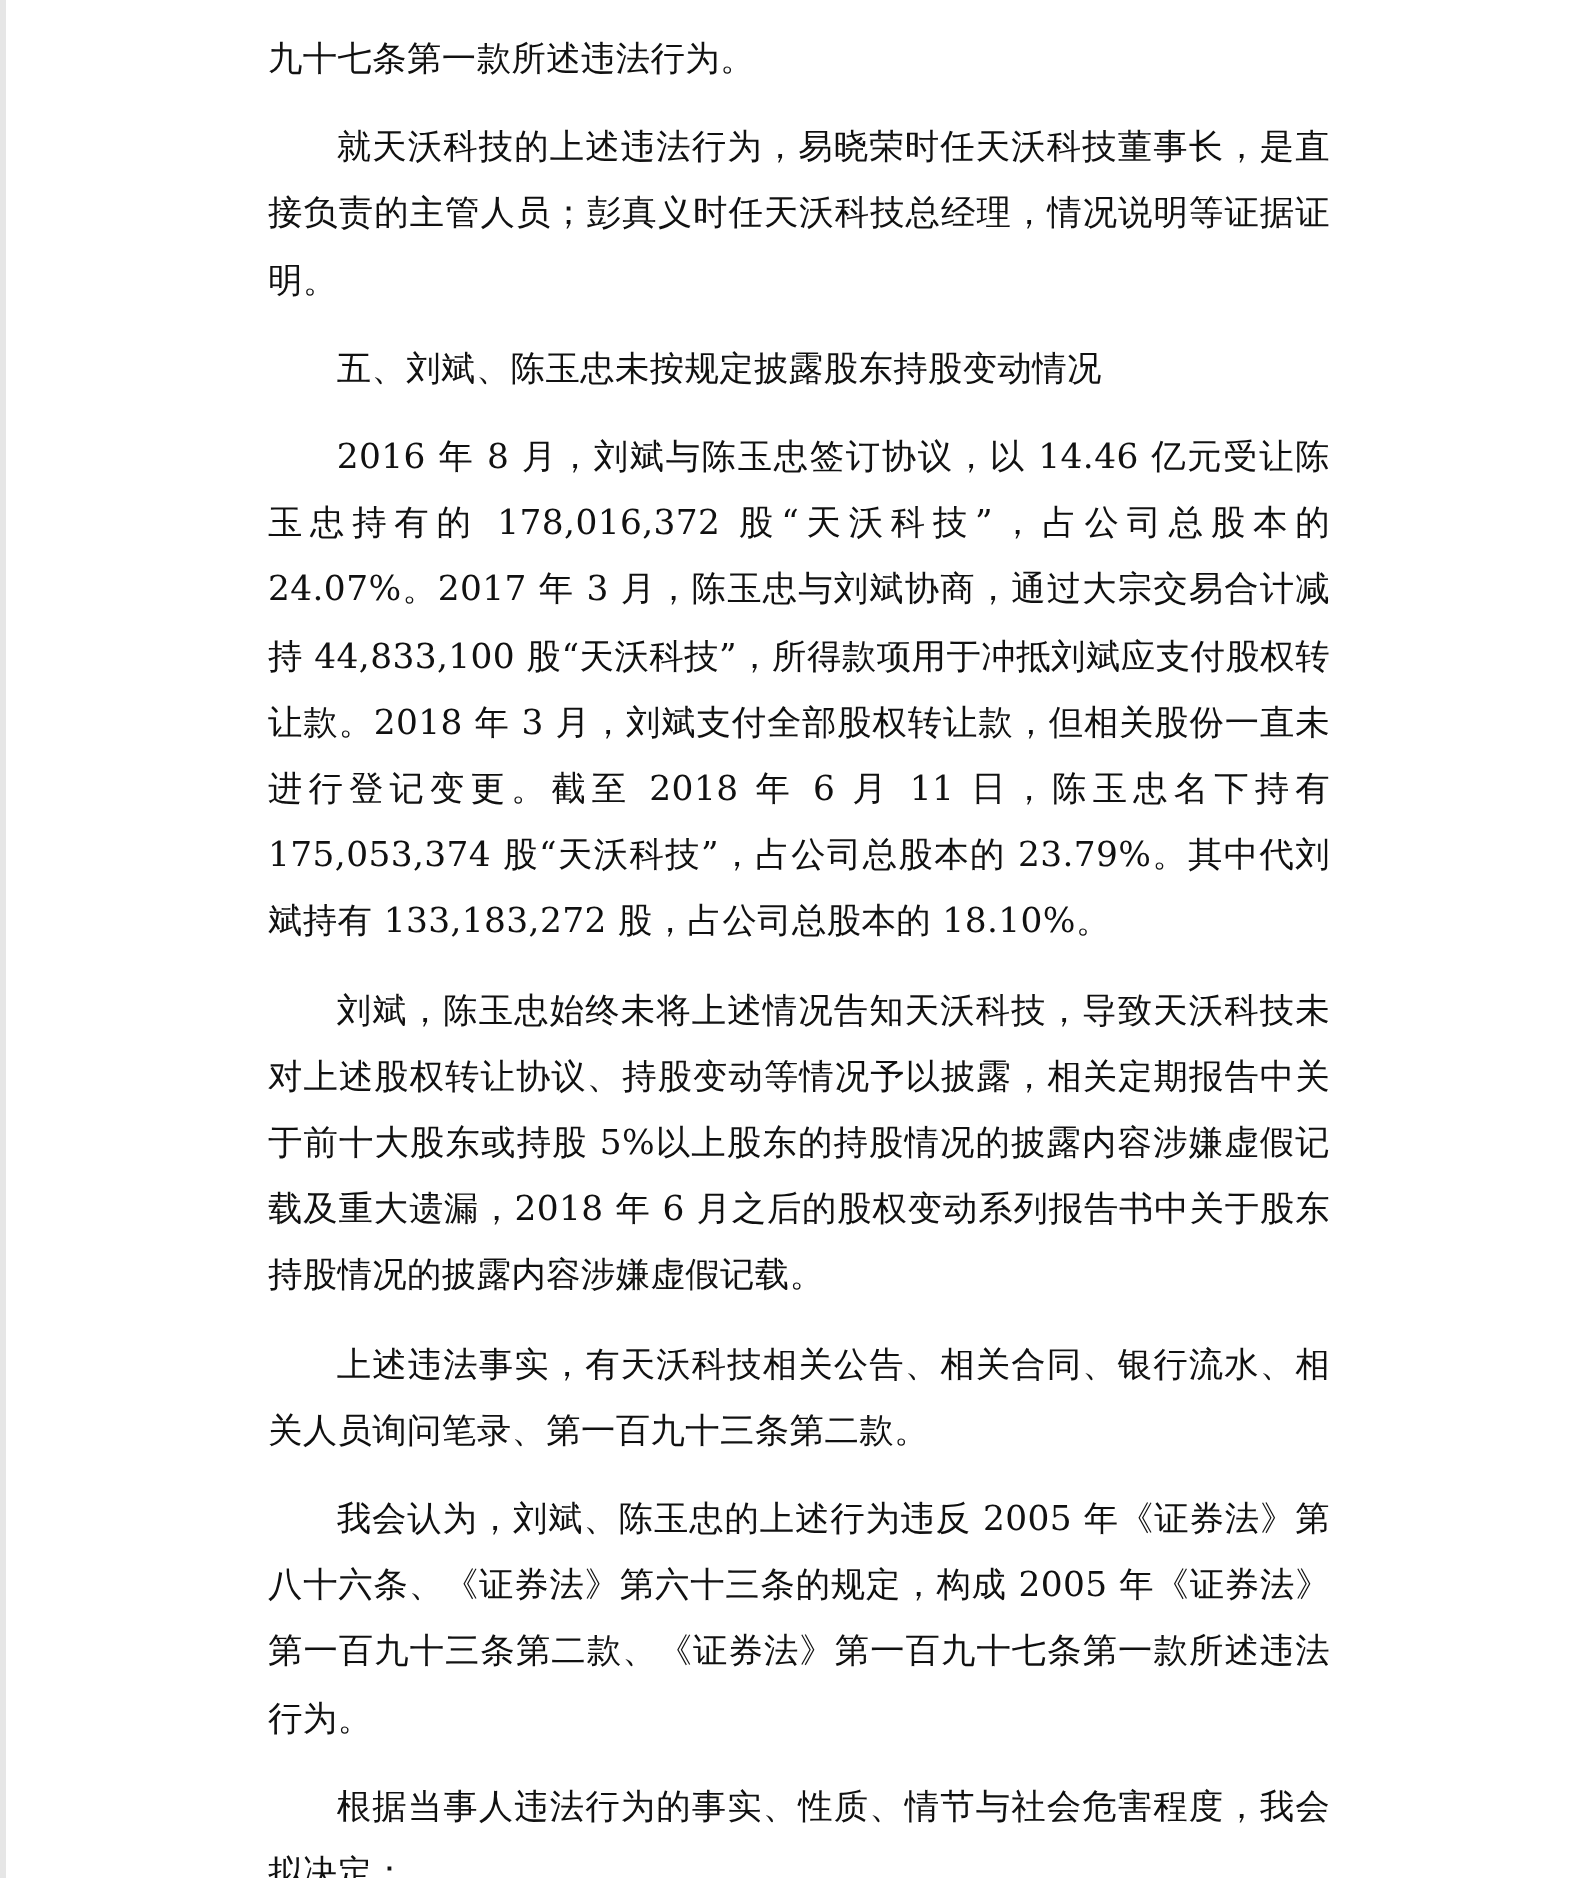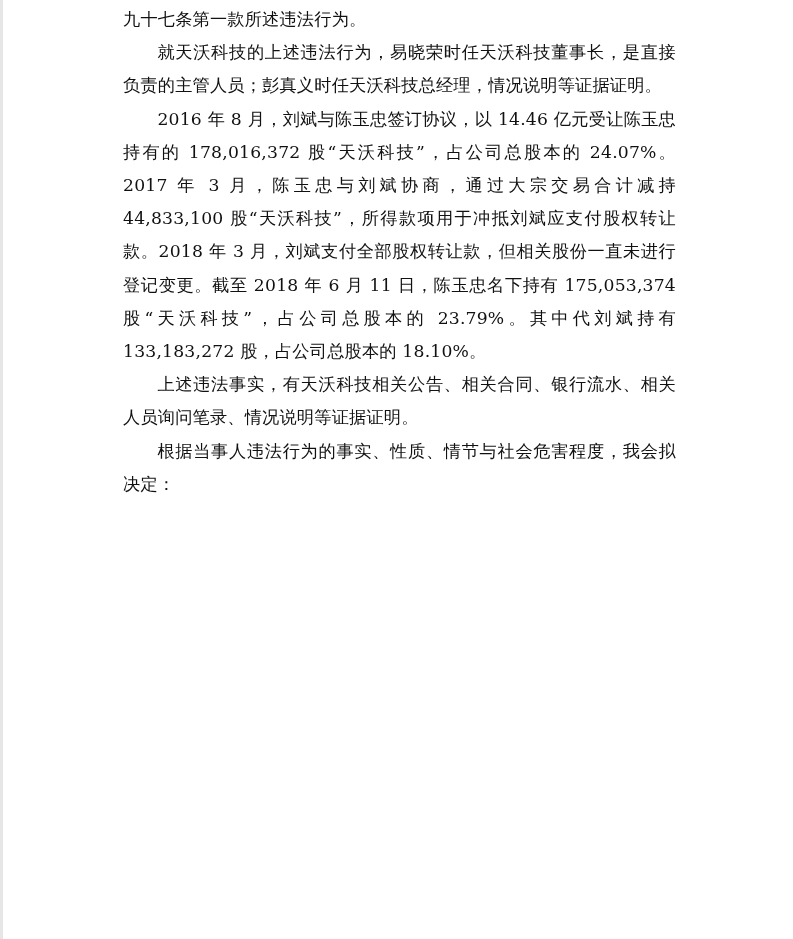--- a/index.html
+++ b/index.html
@@ -11,34 +11,37 @@
     color: #111;
   }
   .left-strip {
     position: absolute; left: 0; top: 0; width: 3px; height: 939px;
     background: #e6e6e6;
   }
   .page {
     position: absolute; left: 123px; top: 3px; width: 553px;
   }
   .para {
-    margin: 0;
+    margin: 11px;
     font-size: 17.2px;
     line-height: 33.2px;
     text-align: justify;
     text-align-last: left;
     letter-spacing: 0.2px;
   }
   .indent { text-indent: 2em; }
 </style>
 </head>
 <body>
 
 <div class="left-strip"></div>
 
 <div class="page">
   <p class="para">九十七条第一款所述违法行为。</p>
   <p class="para indent">就天沃科技的上述违法行为，易晓荣时任天沃科技董事长，是直接负责的主管人员；彭真义时任天沃科技总经理，情况说明等证据证明。</p>
+  <p class="para indent">五、刘斌、陈玉忠未按规定披露股东持股变动情况</p>
   <p class="para indent">2016 年 8 月，刘斌与陈玉忠签订协议，以 14.46 亿元受让陈玉忠持有的 178,016,372 股“天沃科技”，占公司总股本的 24.07%。2017 年 3 月，陈玉忠与刘斌协商，通过大宗交易合计减持 44,833,100 股“天沃科技”，所得款项用于冲抵刘斌应支付股权转让款。2018 年 3 月，刘斌支付全部股权转让款，但相关股份一直未进行登记变更。截至 2018 年 6 月 11 日，陈玉忠名下持有 175,053,374 股“天沃科技”，占公司总股本的 23.79%。其中代刘斌持有 133,183,272 股，占公司总股本的 18.10%。</p>
-  <p class="para indent">上述违法事实，有天沃科技相关公告、相关合同、银行流水、相关人员询问笔录、情况说明等证据证明。</p>
+  <p class="para indent">刘斌，陈玉忠始终未将上述情况告知天沃科技，导致天沃科技未对上述股权转让协议、持股变动等情况予以披露，相关定期报告中关于前十大股东或持股 5%以上股东的持股情况的披露内容涉嫌虚假记载及重大遗漏，2018 年 6 月之后的股权变动系列报告书中关于股东持股情况的披露内容涉嫌虚假记载。</p>
+  <p class="para indent">上述违法事实，有天沃科技相关公告、相关合同、银行流水、相关人员询问笔录、第一百九十三条第二款。</p>
+  <p class="para indent">我会认为，刘斌、陈玉忠的上述行为违反 2005 年《证券法》第八十六条、《证券法》第六十三条的规定，构成 2005 年《证券法》第一百九十三条第二款、《证券法》第一百九十七条第一款所述违法行为。</p>
   <p class="para indent">根据当事人违法行为的事实、性质、情节与社会危害程度，我会拟决定：</p>
 
 </div>
 
 </body></html>

